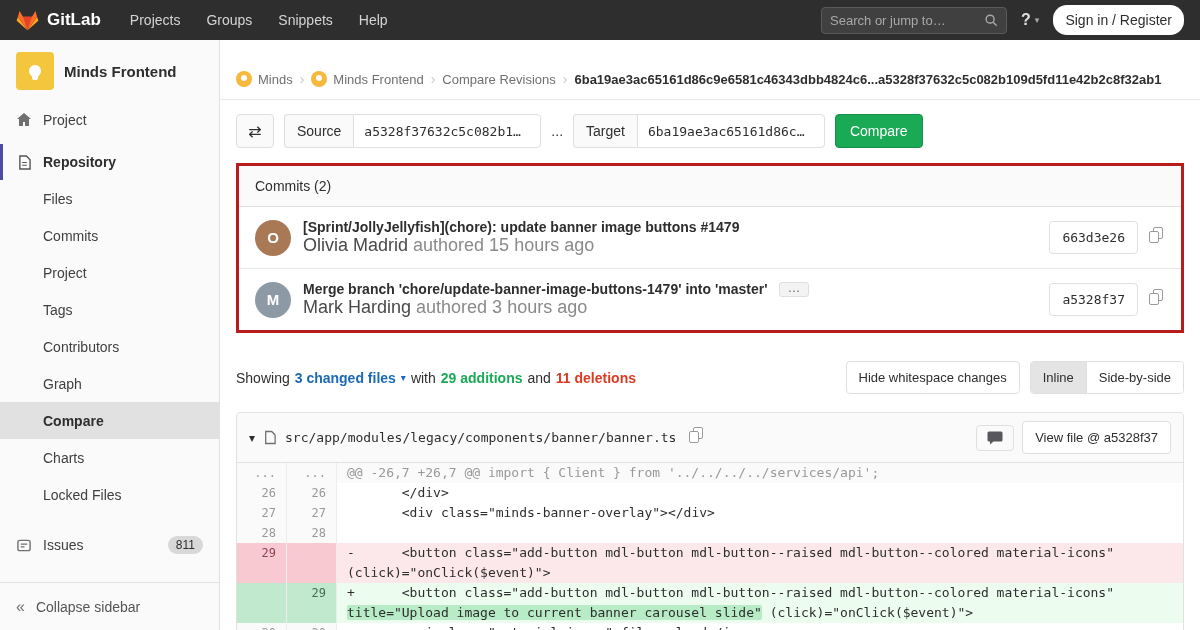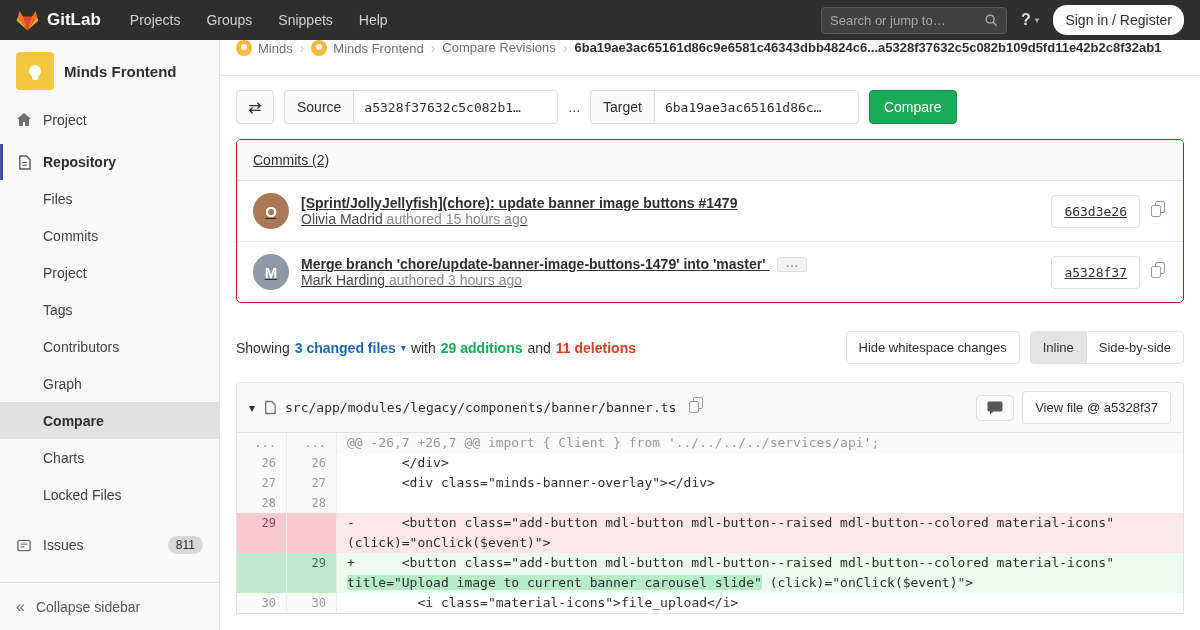--- a/index.html
+++ b/index.html
@@ -35,49 +35,49 @@
   .side-item.active-section { border-left:3px solid #4b4ba3; padding-left:13px; font-weight:bold; color:#2e2e2e; margin-top:6px; }
   .sub-item { display:flex; align-items:center; height:37px; padding:0 16px 0 43px; color:#404040; font-size:14px; cursor:pointer; }
   .sub-item.active { background:#e1e1e1; font-weight:bold; color:#2e2e2e; }
   .issues-item { margin-top:14px; }
   .count-badge { margin-left:auto; background:#d8d8d8; color:#2e2e2e; border-radius:9px; padding:2px 8px; font-size:12px; }
   .collapse-bar { position:absolute; left:0; right:0; bottom:0; height:48px; border-top:1px solid #e1e1e1; background:#fafafa; display:flex; align-items:center; gap:11px; padding:0 16px; color:#555; cursor:pointer; }
   .collapse-chev { font-size:16px; color:#707070; }
 
   
   .main { flex:1; display:flex; flex-direction:column; min-width:0; }
-  .breadcrumbs { display:flex; align-items:flex-start; gap:7px; height:36px; padding:0 16px; border-bottom:1px solid #eaeaea; font-size:13px; color:#707070; flex:none; }
+  .breadcrumbs { display:flex; align-items:flex-end; gap:7px; height:60px; padding:12px 16px; border-bottom:1px solid #eaeaea; font-size:13px; color:#707070; flex:none; }
   .crumb { display:flex; align-items:center; gap:6px; cursor:pointer; }
   .crumb-avatar { width:16px; height:16px; border-radius:50%; background:#f6b93b; position:relative; flex:none; }
   .crumb-avatar::after { content:""; position:absolute; left:5px; top:4px; width:6px; height:6px; background:#fff; border-radius:50%; }
   .crumb-sep { color:#c9c9c9; font-size:14px; }
   .crumb-current { font-weight:bold; color:#2e2e2e; }
 
   .content { padding:14px 16px 0; }
 
   
   .compare-form { display:flex; align-items:center; gap:10px; }
   .swap-btn { width:38px; height:34px; border:1px solid #dfdfdf; background:#fafafa; border-radius:4px; font-size:16px; color:#2e2e2e; cursor:pointer; }
   .input-group { display:flex; height:34px;border-radius:12px; }
   .ig-addon { background:#fafafa; border:1px solid #dfdfdf; border-right:none; border-radius:4px 0 0 4px; display:flex; align-items:center; padding:0 12px; font-size:14px; color:#2e2e2e; }
-  .ig-field { width:205px; border:1px solid #dfdfdf; border-radius:0 4px 4px 0; padding:0 10px; font-family:"DejaVu Sans Mono",monospace; font-size:13px; color:#2e2e2e; outline:none; background:#fff; }
+  .ig-field { width:188px; border:1px solid #dfdfdf; border-radius:0 4px 4px 0; padding:0 10px; font-family:"DejaVu Sans Mono",monospace; font-size:13px; color:#2e2e2e; outline:none; background:#fff; }
   .dots { color:#2e2e2e; }
   .compare-btn { height:34px; background:#1aaa55; border:1px solid #168f48; color:#fff; border-radius:4px; padding:0 14px; font-size:14px; font-family:"Liberation Sans",sans-serif; cursor:pointer; }
 
   
-  .panel { margin-top:15px; border:1px solid #b91c1c; border-radius:5px;text-decoration:underline; }
+  .panel { margin-top:15px; border:3px solid #b91c1c; border-radius:0; }
   .panel-header { background:#fafafa; border-bottom:1px solid #e1e1e1; padding:12px 16px; font-size:14px; border-radius:4px 4px 0 0; }
   .commit-row { display:flex; align-items:center; gap:12px; padding:12px 16px; }
   .commit-row + .commit-row { border-top:1px solid #e8e8e8; }
   .avatar-36 { width:36px; height:36px; border-radius:50%; display:flex; align-items:center; justify-content:center; color:#fff; font-weight:bold; font-size:15px; flex:none; }
   .av-1 { background:#a97955; } .av-2 { background:#8d9aa5; }
   .commit-main { flex:1; min-width:0; }
   .commit-title { font-weight:bold; font-size:14px; color:#2e2e2e; cursor:pointer; }
   .expand-btn { display:inline-block; border:1px solid #dfdfdf; background:#f3f3f3; border-radius:3px; padding:0 7px; height:15px; line-height:10px; font-size:13px; color:#707070; margin-left:8px; vertical-align:2px; letter-spacing:1px; cursor:pointer; }
-  .commit-meta { font-size:14px; color:#8a8a8a; }
+  .commit-meta { font-size:18px; color:#8a8a8a; }
   .commit-author { color:#494949; cursor:pointer; }
   .commit-right { display:flex; align-items:center; gap:7px; flex:none; }
   .sha-btn { font-family:"DejaVu Sans Mono",monospace; font-size:13px; border:1px solid #dfdfdf; background:#fff; border-radius:4px; padding:8px 12px; color:#2e2e2e; cursor:pointer; }
   .copy-btn { border:none; background:none; padding:4px; cursor:pointer; }
   .icon-copy { position:relative; display:inline-block; width:12px; height:14px; }
   .icon-copy::before { content:""; position:absolute; left:4px; top:-2px; width:8px; height:10px; border:1.5px solid #9a9a9a; border-radius:2px; background:#fff; }
   .icon-copy::after { content:""; position:absolute; left:0; top:2px; width:8px; height:10px; border:1.5px solid #9a9a9a; border-radius:2px; background:#fff; }
 
   
   .summary-row { display:flex; align-items:center; gap:5px; margin:28px 0 18px; font-size:14px; }

